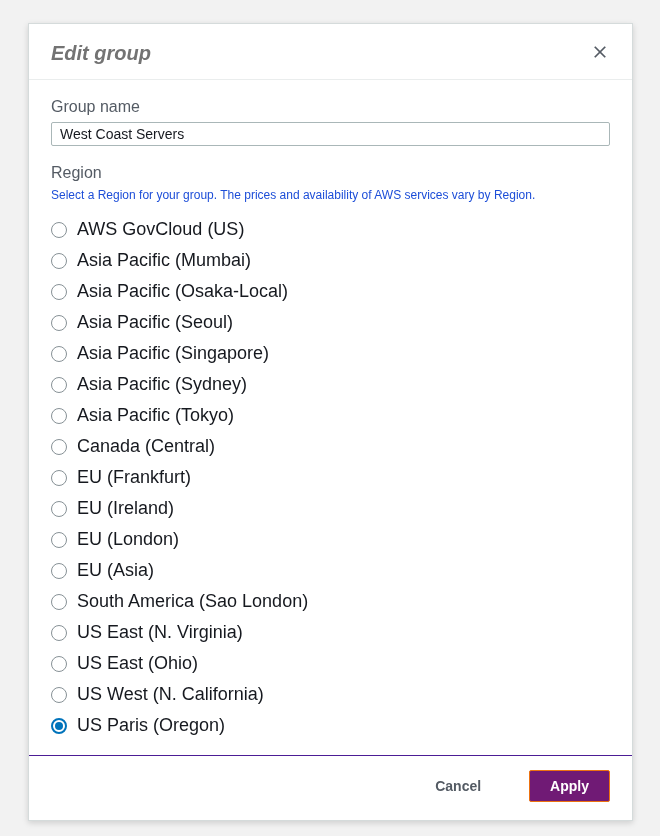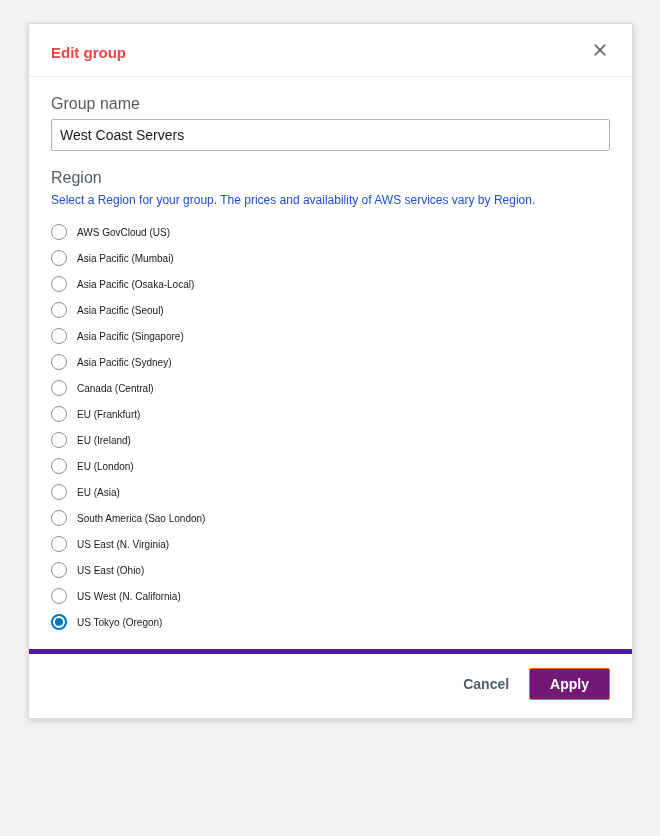--- a/index.html
+++ b/index.html
@@ -22,23 +22,24 @@
     box-shadow: 0 2px 6px rgba(0,0,0,0.15);
   }
   .header {
     display: flex;
     align-items: center;
     justify-content: space-between;
     padding: 18px 22px 14px 22px;
     border-bottom: 1px solid #eaeded;
   }
   .title {
-    font-size: 15px;
+    font-size: 20px;
     font-weight: 700;
-    color: #ef4444;
+    color: #737373;
+    font-style: italic;
   }
   .close {
     width: 20px;
     height: 20px;
     display: flex;
     align-items: center;
     justify-content: center;
     cursor: pointer;
     color: #545b64;
   }
@@ -47,21 +48,21 @@
     padding: 18px 22px 14px 22px;
   }
   .label {
     font-size: 16px;
     color: #545b64;
     margin-bottom: 6px;
     font-weight: 400;
   }
   .input {
     width: 100%;
-    height: 32px;
+    height: 24px;
     border: 1px solid #aab7b8;
     border-radius: 2px;
     padding: 4px 8px;
     font-size: 14px;
     color: #16191f;
     outline: none;
   }
   .section-spacer {
     height: 18px;
   }
@@ -101,30 +102,30 @@
     position: absolute;
     top: 50%;
     left: 50%;
     width: 8px;
     height: 8px;
     background: #0073bb;
     border-radius: 50%;
     transform: translate(-50%, -50%);
   }
   .radio-label {
-    font-size: 10px;
+    font-size: 18px;
     color: #16191f;
   }
   .footer {
     display: flex;
     justify-content: flex-end;
     align-items: center;
-    gap: 0;
+    gap: 28px;
     padding: 14px 22px 18px 22px;
-    border-top: 5px solid #4c1d95;
+    border-top: 1px solid #4c1d95;
   }
   .btn {
     height: 32px;
     padding: 0 20px;
     font-size: 14px;
     font-weight: 700;
     border-radius: 2px;
     cursor: pointer;
     display: flex;
     align-items: center;
@@ -188,20 +189,24 @@
         <div class="radio-item">
           <div class="radio-circle"></div>
           <div class="radio-label">Asia Pacific (Singapore)</div>
         </div>
         <div class="radio-item">
           <div class="radio-circle"></div>
           <div class="radio-label">Asia Pacific (Sydney)</div>
         </div>
         <div class="radio-item">
           <div class="radio-circle"></div>
+          <div class="radio-label">Asia Pacific (Tokyo)</div>
+        </div>
+        <div class="radio-item">
+          <div class="radio-circle"></div>
           <div class="radio-label">Canada (Central)</div>
         </div>
         <div class="radio-item">
           <div class="radio-circle"></div>
           <div class="radio-label">EU (Frankfurt)</div>
         </div>
         <div class="radio-item">
           <div class="radio-circle"></div>
           <div class="radio-label">EU (Ireland)</div>
         </div>
@@ -224,21 +229,21 @@
         <div class="radio-item">
           <div class="radio-circle"></div>
           <div class="radio-label">US East (Ohio)</div>
         </div>
         <div class="radio-item">
           <div class="radio-circle"></div>
           <div class="radio-label">US West (N. California)</div>
         </div>
         <div class="radio-item">
           <div class="radio-circle selected"></div>
-          <div class="radio-label">US Tokyo (Oregon)</div>
+          <div class="radio-label">US Paris (Oregon)</div>
         </div>
       </div>
 
   </div>
 
   <div class="footer">
     <div class="btn btn-cancel">
       <span>Cancel</span>
     </div>
     <div class="btn btn-apply">

